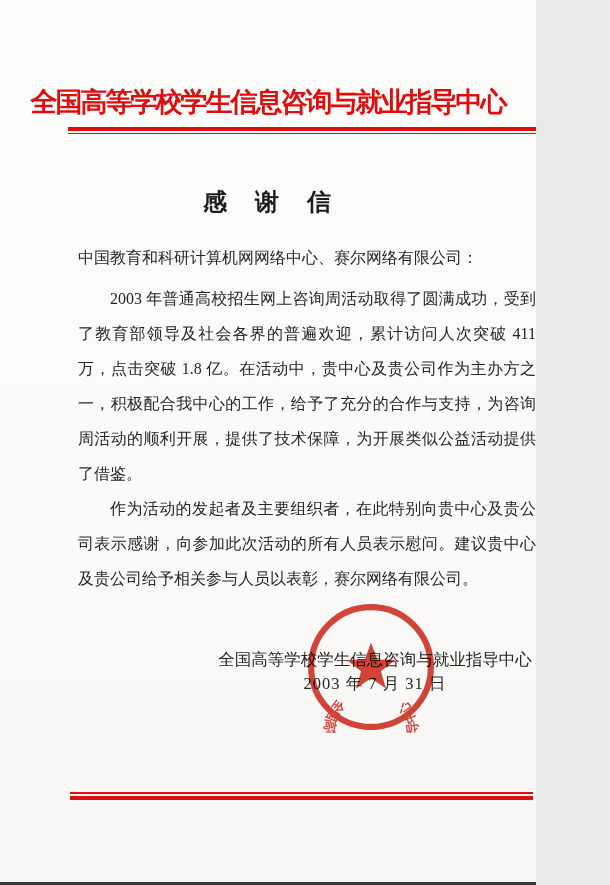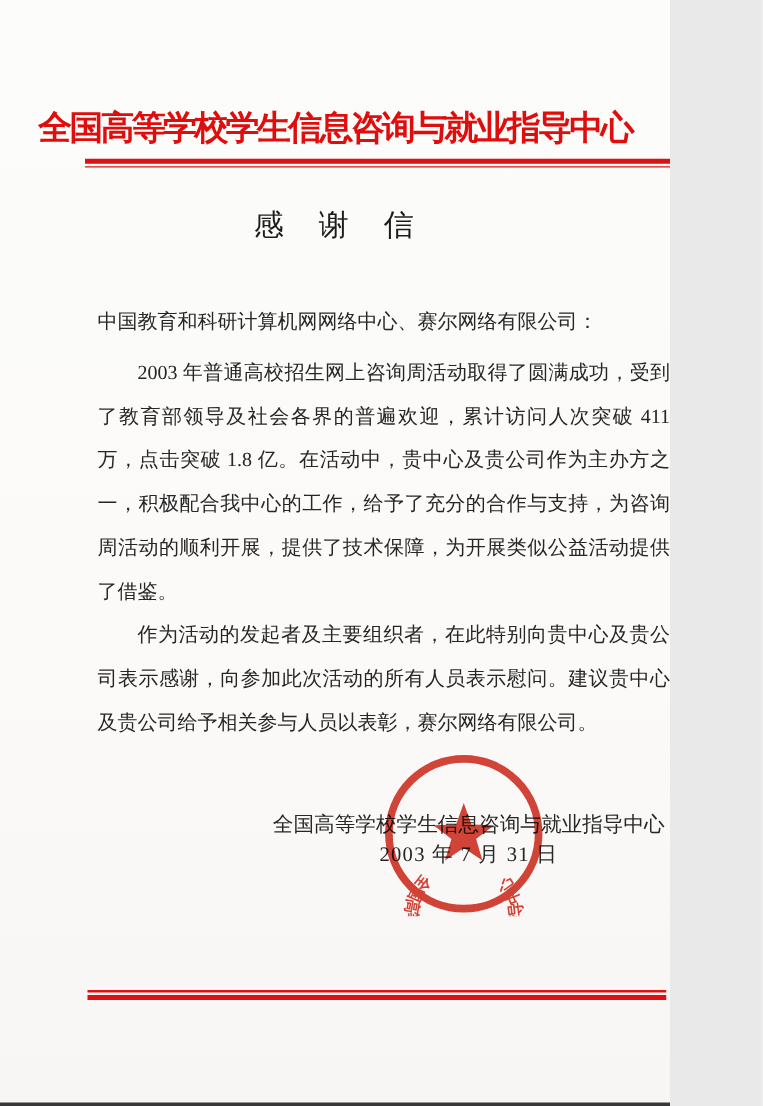--- a/index.html
+++ b/index.html
@@ -24,24 +24,24 @@
     letter-spacing: -2px;
     color: #e00d0d;
     white-space: nowrap;
   }
   .header-rule { position: absolute; top: 127px; left: 68px; width: 482px; }
   .header-rule .thick { height: 3.5px; background: #dd1111; }
   .header-rule .thin  { height: 1.5px; background: #dd1111; margin-top: 2px; }
 
   .letter-title {
     position: absolute;
-    top: 164px; left: 0; right: 0;
+    top: 186px; left: 0; right: 0;
     text-align: center;
     font-size: 24px;
-    font-weight: normal;
+    font-weight: bold;
     color: #1c1c1c;
     letter-spacing: 2px;
   }
   .body-block {
     position: absolute;
     top: 240px; left: 78px; width: 458px;
     font-size: 16px;
     line-height: 35px;
     color: #262626;
     text-align: justify;

